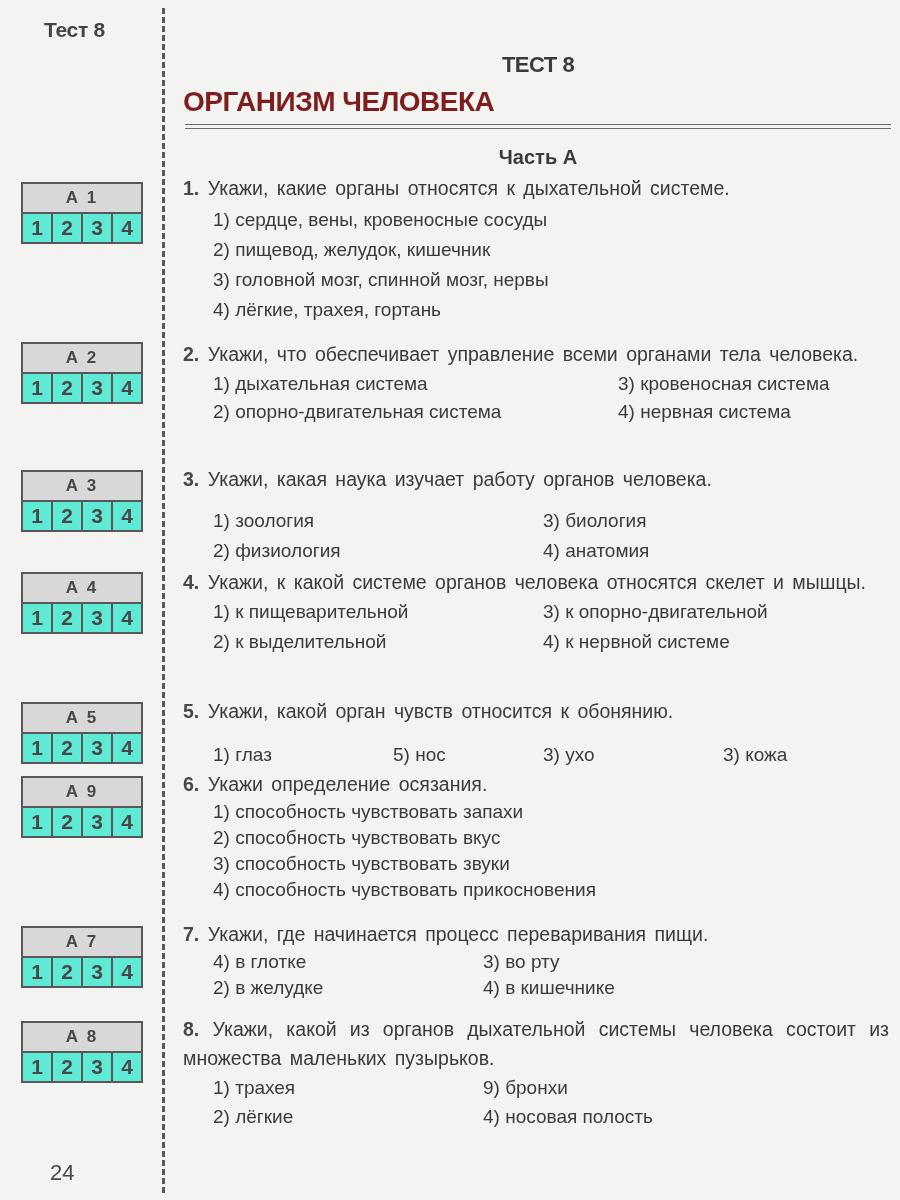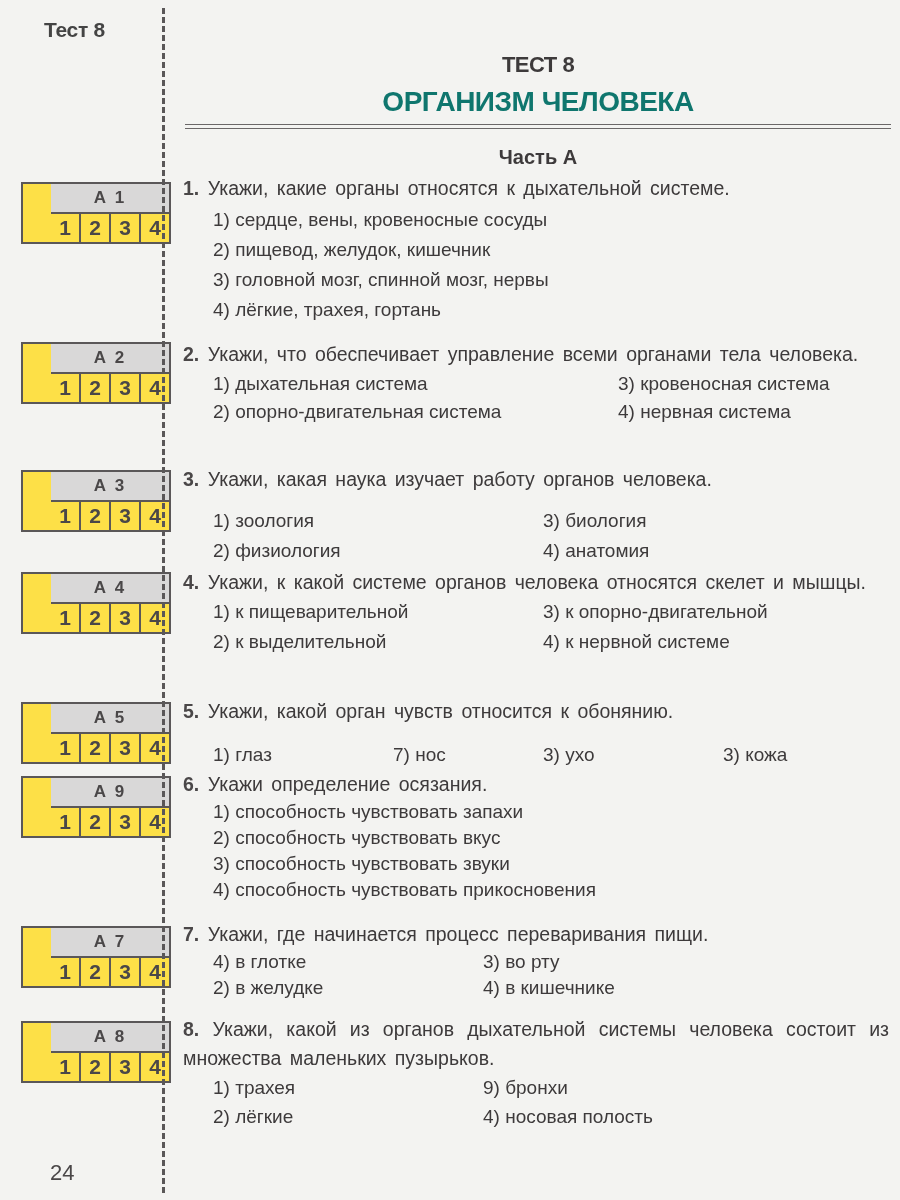--- a/index.html
+++ b/index.html
@@ -6,41 +6,41 @@
   body {
     width: 900px; height: 1200px; position: relative; overflow: hidden;
     background: #f3f3f1;
     font-family: "Liberation Sans", "DejaVu Sans", sans-serif;
     color: #3d3a3b;
   }
   .left-col { position: absolute; left: 0; top: 0; width: 165px; height: 1200px; }
   .test-label { position: absolute; left: 44px; top: 18px; font-size: 21px; font-weight: bold; color: #444; letter-spacing: -0.3px; }
   .answer-box {
     position: absolute; left: 21px; width: 118px;
-    border: 2px solid #5a5758; background: #fde047; padding-left: 28px;
+    border: 2px solid #5a5758; background: #5eead4;
   }
   .answer-box .hdr {
     height: 28px; line-height: 28px; text-align: center; background: #d9d8d8;
     font-weight: bold; font-size: 17px; color: #4a4748;
     border-bottom: 2px solid #5a5758; letter-spacing: 2px;
   }
   .answer-box .cells { display: flex; height: 28px; }
   .answer-box .cell {
     flex: 1; text-align: center; line-height: 28px; font-weight: bold; font-size: 21px; color: #4a4748;
     border-right: 2px solid #5a5758; cursor: pointer;
   }
   .answer-box .cell:last-child { border-right: none; }
   .page-num { position: absolute; left: 50px; top: 1160px; font-size: 22px; color: #4a4748; }
   .divider {
     position: absolute; left: 162px; top: 8px; width: 0; height: 1185px;
     border-left: 3px dashed #5a5758;
   }
   .main { position: absolute; left: 183px; top: 0; width: 710px; }
   .h-test { position: absolute; left: 0; width: 710px; top: 52px; text-align: center; font-weight: bold; font-size: 22px; color: #3d3a3b; letter-spacing: -0.5px; }
-  .h-title { position: absolute; left: 0; width: 710px; top: 86px; text-align: center; font-weight: bold; font-size: 28px; color: #0f766e; letter-spacing: -0.5px; }
+  .h-title { position: absolute; left: 0; width: 710px; top: 86px; text-align: left; font-weight: bold; font-size: 28px; color: #7f1d1d; letter-spacing: -0.5px; }
   .rule { position: absolute; left: 2px; width: 706px; top: 124px; height: 3px; border-top: 1px solid #6a6768; border-bottom: 1px solid #6a6768; }
   .h-part { position: absolute; left: 0; width: 710px; top: 146px; text-align: center; font-weight: bold; font-size: 20px; color: #3d3a3b; }
   .q { position: absolute; left: 0; width: 706px; font-size: 19.5px; line-height: 29px; color: #3d3a3b; }
   .q .num { font-weight: bold; color: #4a4748; }
   .q .stem { text-align: justify; text-align-last: left; word-spacing: 3px; }
   .opts { position: relative; margin-left: 30px; }
   .opt { font-size: 19px; line-height: 26px; white-space: nowrap; cursor: pointer; }
   .opt-row { position: relative; height: 28px; }
   .opt-row .opt { position: absolute; }
 </style>
@@ -191,21 +191,21 @@
           <div class="opt" style="left:330px">4) к нервной системе</div>
         </div>
     </div>
   </div>
 
   <div class="q" style="top:697px">
     <div class="stem"><span class="num">5.</span> <span>Укажи, какой орган чувств относится к обонянию.</span></div>
     <div class="opts" style="margin-top:16px">
       <div class="opt-row">
         <div class="opt" style="left:0">1) глаз</div>
-        <div class="opt" style="left:180px">7) нос</div>
+        <div class="opt" style="left:180px">5) нос</div>
         <div class="opt" style="left:330px">3) ухо</div>
         <div class="opt" style="left:510px">3) кожа</div>
       </div>
     </div>
   </div>
 
   <div class="q" style="top:770px">
     <div class="stem"><span class="num">6.</span> <span>Укажи определение осязания.</span></div>
     <div class="opts" style="margin-top:0">
       <div class="opt">1) способность чувствовать запахи</div>

